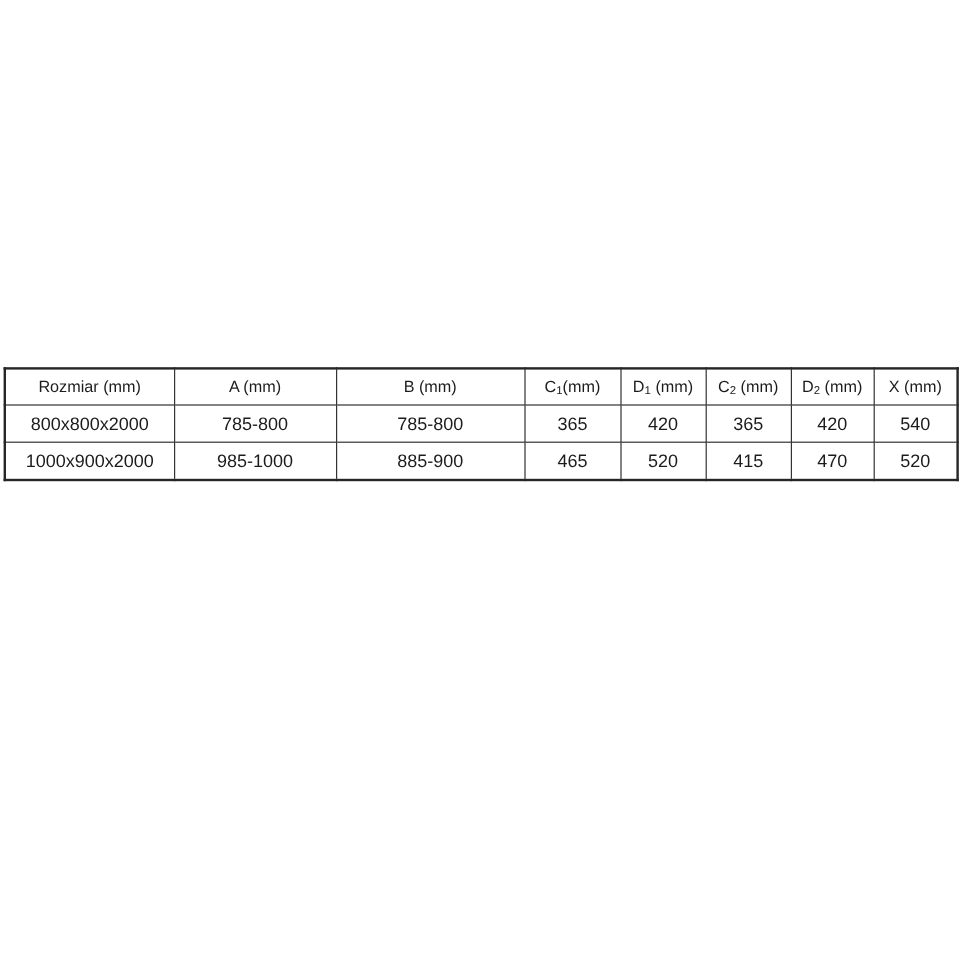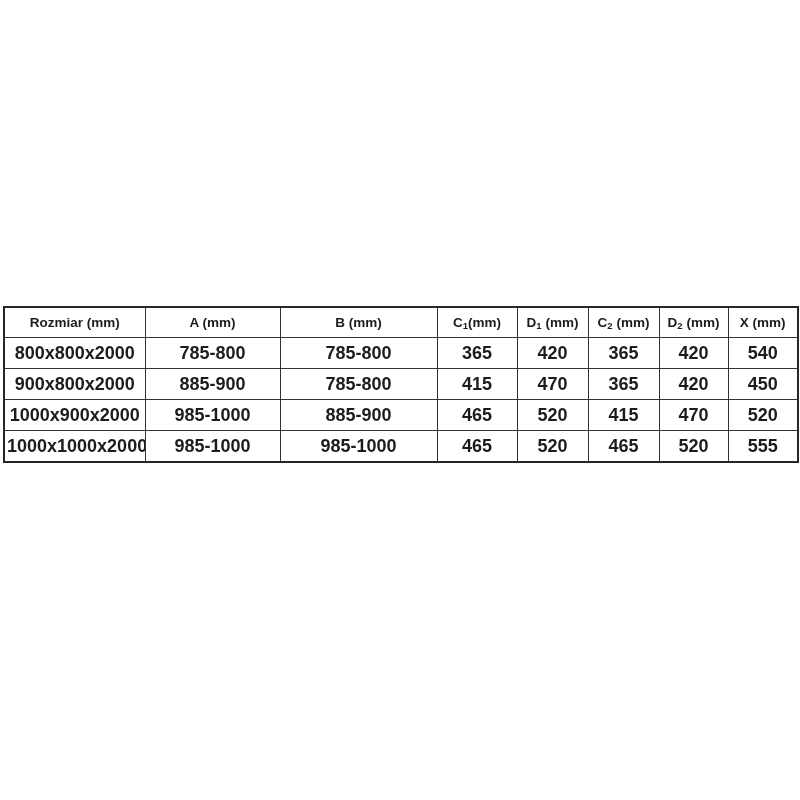--- a/index.html
+++ b/index.html
@@ -30,26 +30,26 @@
   table.spec-table td {
     border: 1px solid #333333;
     text-align: center;
     vertical-align: middle;
     padding: 0 2px;
     white-space: nowrap;
     overflow: hidden;
   }
   table.spec-table th {
     font-size: 13.5px;
-    font-weight: 700;
+    font-weight: 400;
     height: 29px;
   }
   table.spec-table td {
-    font-size: 18px;
-    font-weight: 700;
+    font-size: 15px;
+    font-weight: 400;
     height: 30px;
     margin-left: 21px;
   }
   table.spec-table sub {
     font-size: 9.5px;
     line-height: 0;
     vertical-align: -1.5px;
   }
 </style>
 </head>
@@ -84,44 +84,24 @@
         <td>800x800x2000</td>
         <td>785-800</td>
         <td>785-800</td>
         <td>365</td>
         <td>420</td>
         <td>365</td>
         <td>420</td>
         <td>540</td>
       </tr>
       <tr>
-        <td>900x800x2000</td>
-        <td>885-900</td>
-        <td>785-800</td>
-        <td>415</td>
-        <td>470</td>
-        <td>365</td>
-        <td>420</td>
-        <td>450</td>
-      </tr>
-      <tr>
         <td>1000x900x2000</td>
         <td>985-1000</td>
         <td>885-900</td>
         <td>465</td>
         <td>520</td>
         <td>415</td>
         <td>470</td>
         <td>520</td>
       </tr>
-      <tr>
-        <td>1000x1000x2000</td>
-        <td>985-1000</td>
-        <td>985-1000</td>
-        <td>465</td>
-        <td>520</td>
-        <td>465</td>
-        <td>520</td>
-        <td>555</td>
-      </tr>
     </tbody>
   </table>
 </div>
 
 </body></html>

